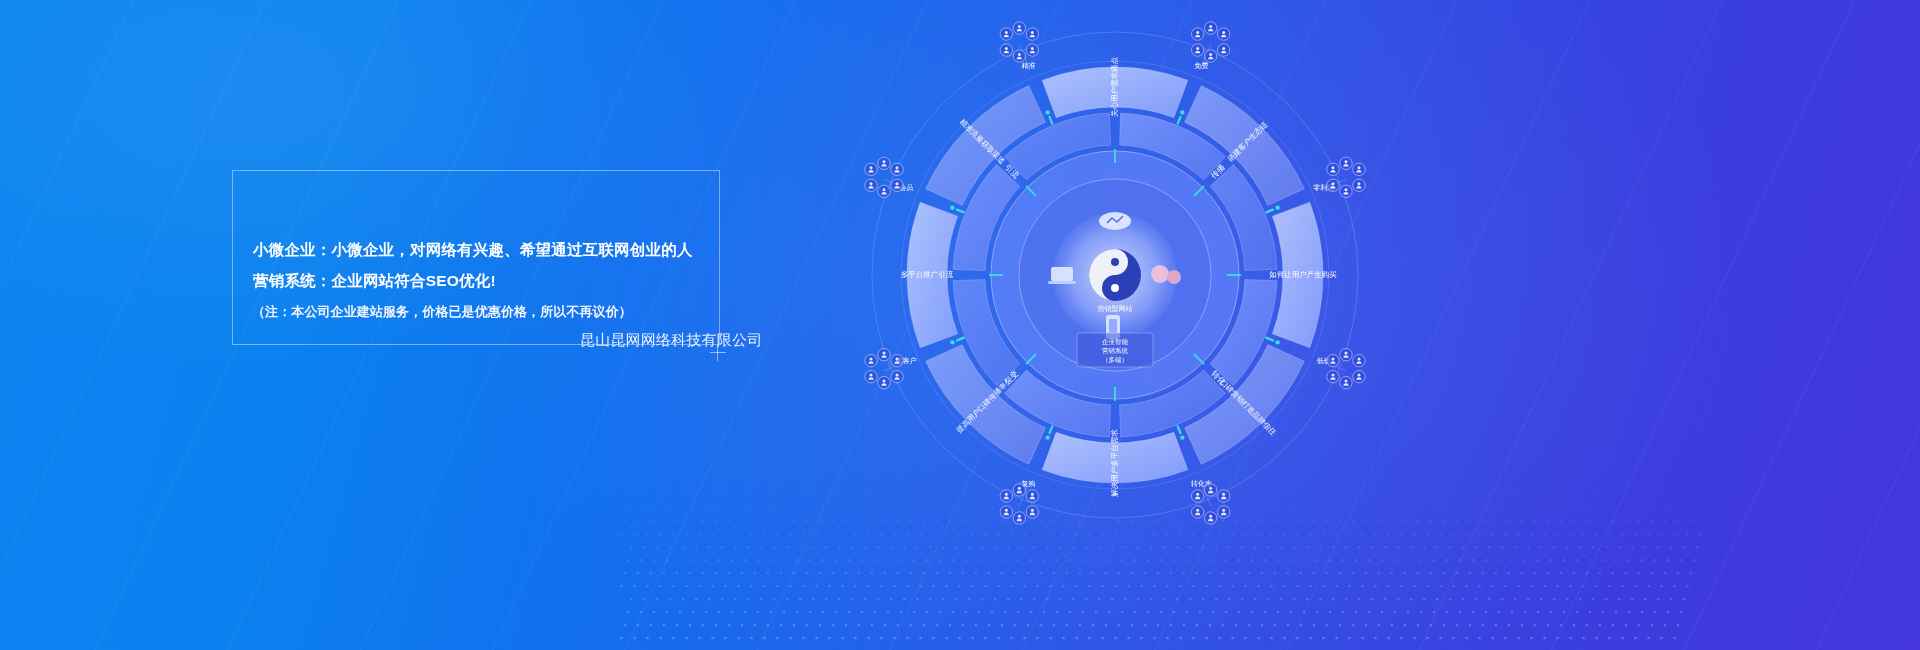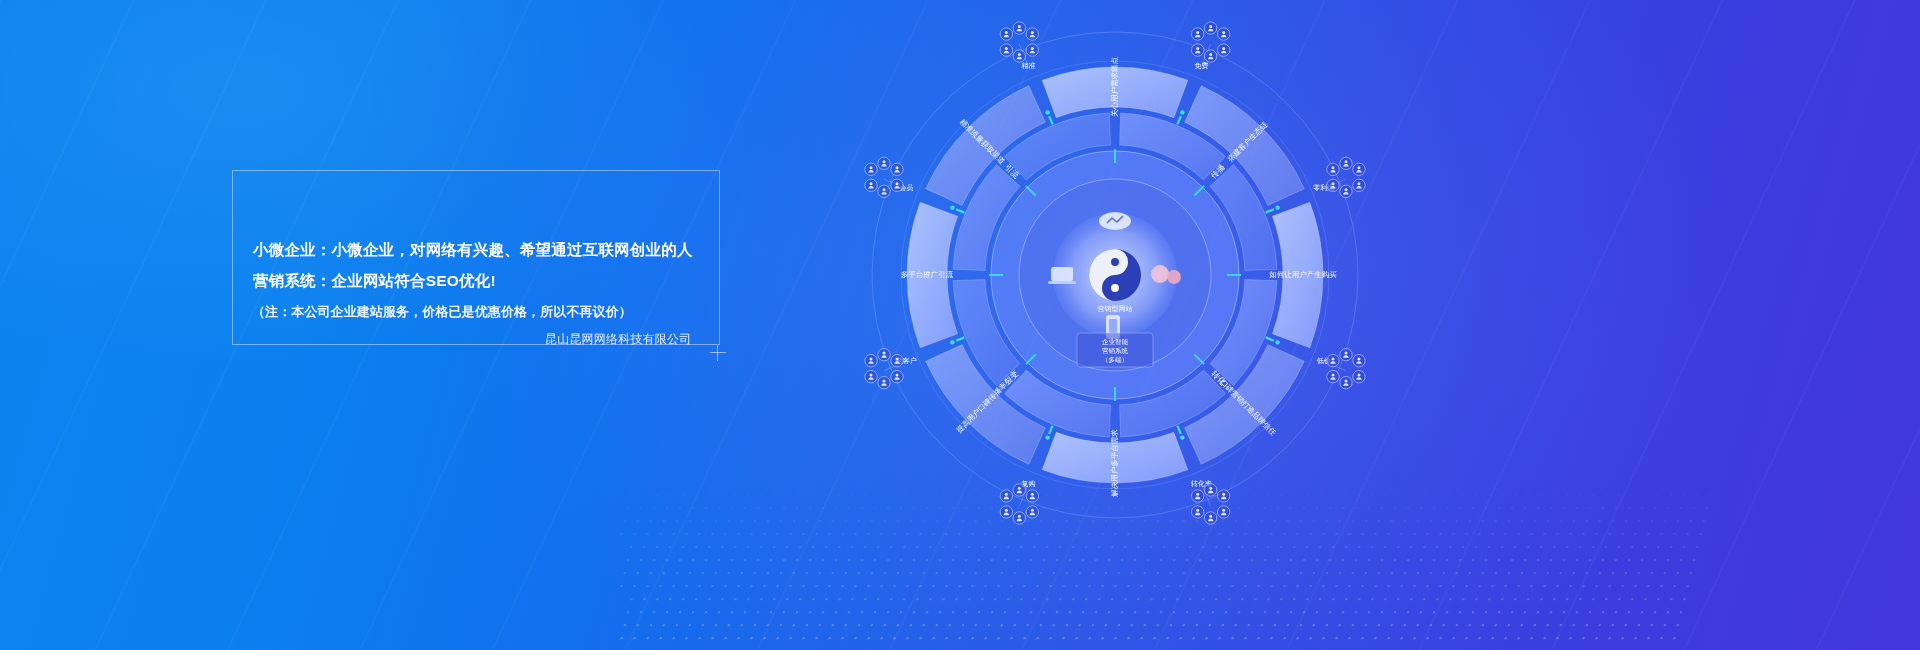--- a/index.html
+++ b/index.html
@@ -103,23 +103,23 @@
   #sub-note {
     left: 252px;
     top: 303px;
     font-size: 13px;
     font-weight: bold;
     letter-spacing: .1px;
     color: #f2f6ff;
   }
   #company {
     position: absolute;
-    left: 545px;
+    left: 580px;
     top: 331px;
-    font-size: 12px;
+    font-size: 15px;
     color: #eaf1ff;
     white-space: nowrap;
     letter-spacing: .2px;
     text-align: center;
   }
   #corner-tick {
     position: absolute;
     left: 710px;
     top: 345px;
     width: 16px;

